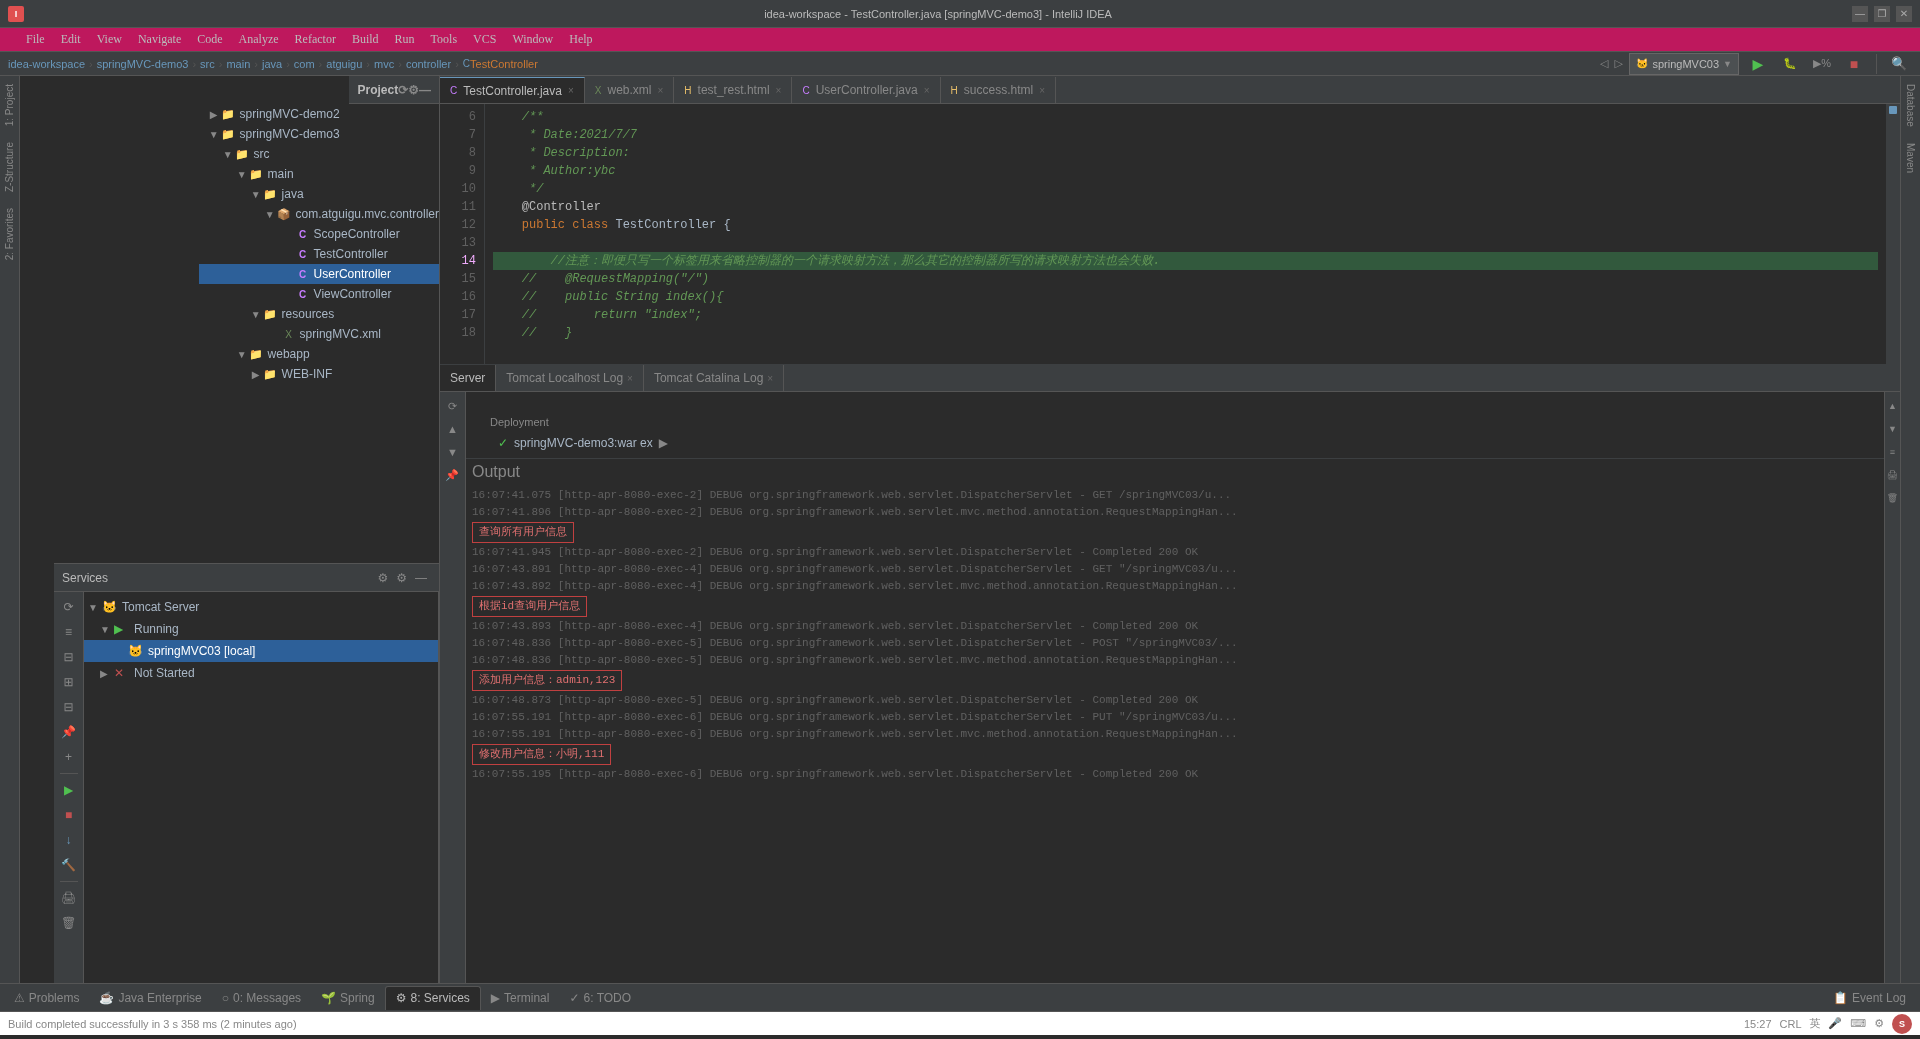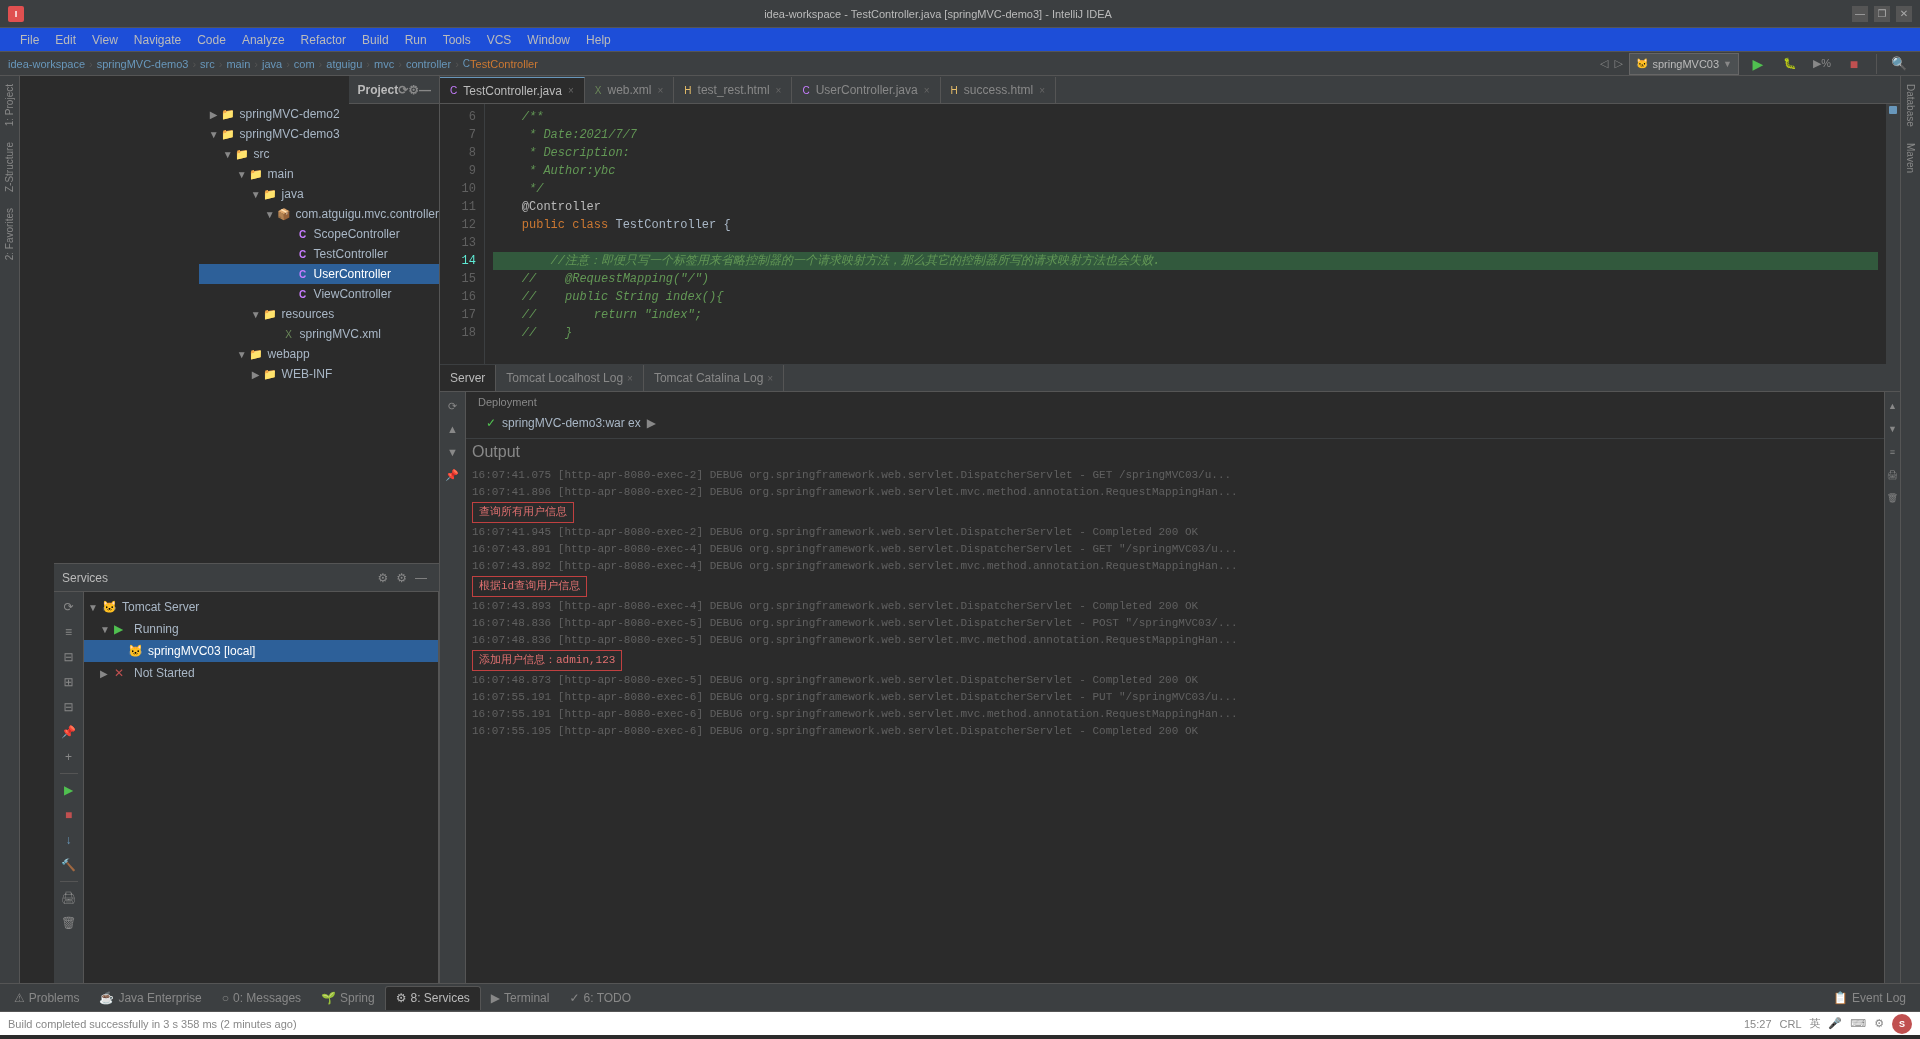--- a/index.html
+++ b/index.html
@@ -5,21 +5,21 @@
     * { margin: 0; padding: 0; box-sizing: border-box; }
     body { font-family: 'Segoe UI', Arial, sans-serif; font-size: 12px; background: #2b2b2b; color: #a9b7c6; width: 1920px; height: 1039px; overflow: hidden; }
 
     
     #title-bar { height: 28px; background: #3c3f41; display: flex; align-items: center; justify-content: space-between; padding: 0 8px; border-bottom: 1px solid #555; }
     #title-bar .title-text { color: #bbb; font-size: 11px; flex: 1; text-align: center; }
     #title-bar .window-controls { display: flex; gap: 6px; }
     #title-bar .window-btn { width: 16px; height: 16px; background: #555; border: none; cursor: pointer; color: #aaa; font-size: 10px; display: flex; align-items: center; justify-content: center; }
 
     
-    #menu-bar { height: 24px; background: #1d4ed8; display: flex; align-items: center; padding: 0 12px; border-bottom: 1px solid #555; }
+    #menu-bar { height: 24px; background: #be185d; display: flex; align-items: center; padding: 0 18px; border-bottom: 1px solid #555; font-family: Liberation Serif, serif; }
     .menu-item { padding: 2px 8px; color: #bbb; font-size: 12px; cursor: pointer; }
 
     
     #nav-bar { height: 24px; background: #3c3f41; display: flex; align-items: center; padding: 0 8px; border-bottom: 1px solid #555; font-size: 11px; color: #888; }
     .nav-sep { margin: 0 4px; color: #555; }
     .nav-link { color: #6897bb; cursor: pointer; }
     .nav-link.active { color: #cc7832; }
     .tb-btn { width: 26px; height: 26px; background: transparent; border: none; cursor: pointer; color: #aaa; font-size: 14px; display: flex; align-items: center; justify-content: center; border-radius: 3px; }
     .tb-sep { width: 1px; height: 20px; background: #555; margin: 0 3px; }
     .tb-dropdown { height: 22px; background: #4c5052; border: 1px solid #666; color: #bbb; font-size: 11px; padding: 0 6px; cursor: pointer; display: flex; align-items: center; gap: 4px; }
@@ -113,21 +113,21 @@
     .status-left { flex: 1; display: flex; align-items: center; gap: 8px; }
     .status-right { display: flex; align-items: center; gap: 8px; }
     .status-build { color: #888; }
 
     
     #bottom-tabs { height: 28px; background: #3c3f41; display: flex; align-items: center; border-top: 1px solid #555; padding: 0 4px; }
     .bottom-tab { height: 24px; padding: 0 10px; display: flex; align-items: center; gap: 4px; cursor: pointer; font-size: 12px; color: #888; border-radius: 3px 3px 0 0; }
     .bottom-tab.active { background: #2b2b2b; color: #bbb; border: 1px solid #555; border-bottom: none; }
 
     
-    #deployment-section { padding: 4px 12px; border-bottom: 1px solid #3c3f41; }
+    #deployment-section { padding: 4px 24px; border-bottom: 1px solid #3c3f41; margin-top: 20px; }
     .dep-label { color: #888; font-size: 11px; margin-bottom: 4px; }
 
     
     ::-webkit-scrollbar { width: 8px; height: 8px; }
     ::-webkit-scrollbar-track { background: #2b2b2b; }
     ::-webkit-scrollbar-thumb { background: #555; border-radius: 4px; }
 
     
     #far-left { width: 20px; background: #3c3f41; border-right: 1px solid #555; display: flex; flex-direction: column; }
     .far-left-tab { padding: 8px 4px; cursor: pointer; color: #888; font-size: 10px; writing-mode: vertical-lr; transform: rotate(180deg); white-space: nowrap; }
@@ -398,21 +398,21 @@
     <div id="editor-area" style="height:260px;flex:none;">
       <div id="line-numbers">
         <div>6</div>
           <div>7</div>
           <div>8</div>
           <div>9</div>
           <div>10</div>
         <div>11</div>
           <div>12</div>
           <div>13</div>
-          <div style="color:#5eead4;">14</div>
+          <div style="color:#f0abfc;">14</div>
         <div>15</div>
           <div>16</div>
           <div>17</div>
           <div>18</div>
       </div>
       <div id="code-content">
         <span class="code-line"><span class="comment">    /**</span></span>
         <span class="code-line"><span class="comment">     * Date:2021/7/7</span></span>
         <span class="code-line"><span class="comment">     * Description:</span></span>
         <span class="code-line"><span class="comment">     * Author:ybc</span></span>
@@ -476,20 +476,21 @@
             <div class="log-line log-debug">16:07:43.891 [http-apr-8080-exec-4] DEBUG org.springframework.web.servlet.DispatcherServlet - GET "/springMVC03/u...</div>
             <div class="log-line log-debug">16:07:43.892 [http-apr-8080-exec-4] DEBUG org.springframework.web.servlet.mvc.method.annotation.RequestMappingHan...</div>
             <div class="log-line"><span class="red-box">根据id查询用户信息</span></div>
             <div class="log-line log-debug">16:07:43.893 [http-apr-8080-exec-4] DEBUG org.springframework.web.servlet.DispatcherServlet - Completed 200 OK</div>
             <div class="log-line log-debug">16:07:48.836 [http-apr-8080-exec-5] DEBUG org.springframework.web.servlet.DispatcherServlet - POST "/springMVC03/...</div>
             <div class="log-line log-debug">16:07:48.836 [http-apr-8080-exec-5] DEBUG org.springframework.web.servlet.mvc.method.annotation.RequestMappingHan...</div>
             <div class="log-line"><span class="red-box">添加用户信息：admin,123</span></div>
             <div class="log-line log-debug">16:07:48.873 [http-apr-8080-exec-5] DEBUG org.springframework.web.servlet.DispatcherServlet - Completed 200 OK</div>
             <div class="log-line log-debug">16:07:55.191 [http-apr-8080-exec-6] DEBUG org.springframework.web.servlet.DispatcherServlet - PUT "/springMVC03/u...</div>
             <div class="log-line log-debug">16:07:55.191 [http-apr-8080-exec-6] DEBUG org.springframework.web.servlet.mvc.method.annotation.RequestMappingHan...</div>
+            <div class="log-line"><span class="red-box">修改用户信息：小明,111</span></div>
             <div class="log-line log-debug">16:07:55.195 [http-apr-8080-exec-6] DEBUG org.springframework.web.servlet.DispatcherServlet - Completed 200 OK</div>
           </div>
         </div>
 
         <div id="log-right-btns">
           <div class="log-btn" style="font-size:9px;">▲</div>
           <div class="log-btn" style="font-size:9px;">▼</div>
           <div class="log-btn" style="font-size:9px;">≡</div>
           <div class="log-btn" style="font-size:9px;">🖨</div>
           <div class="log-btn" style="font-size:9px;">🗑</div>

